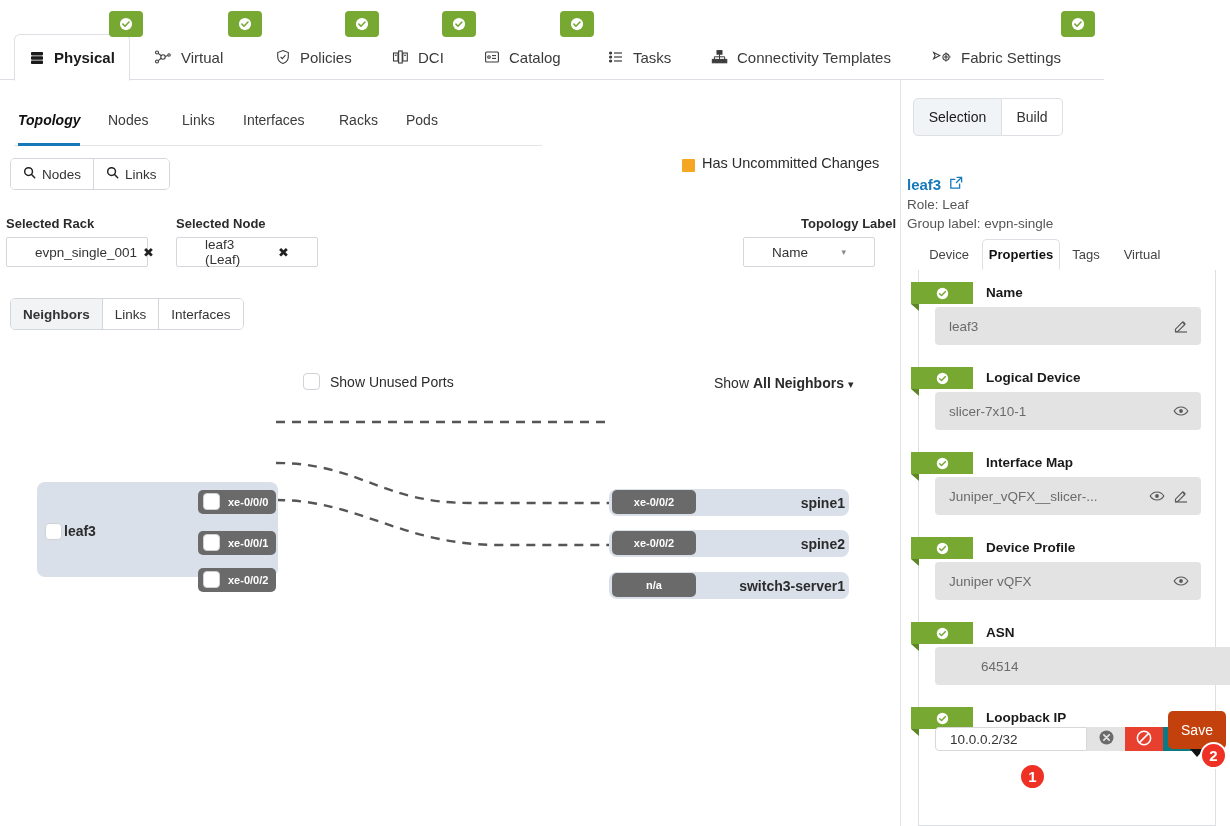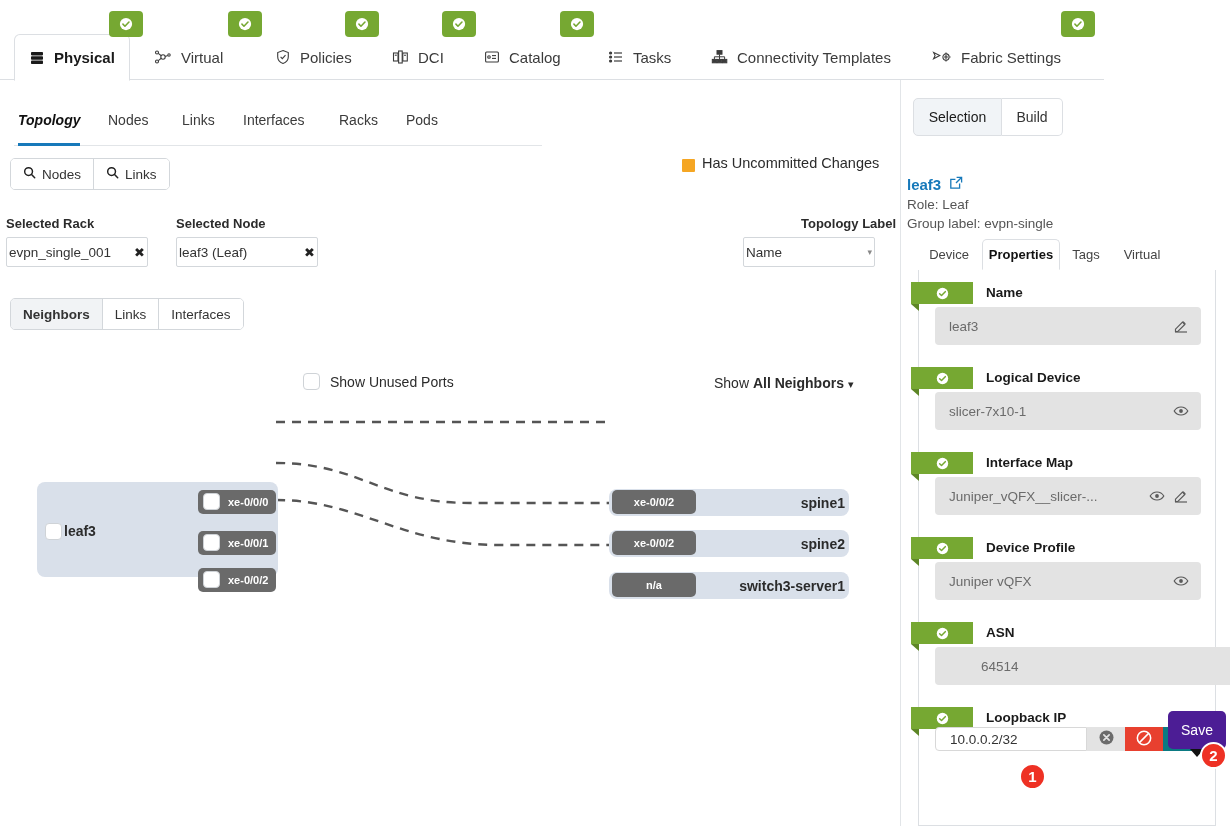--- a/index.html
+++ b/index.html
@@ -55,21 +55,21 @@
     display:flex; align-items:center; gap:6px;
     padding:0 12px; height:30px; font-size:13.5px; color:#333; cursor:pointer;
     border-right:1px solid #d3d7db; background:#fff;
   }
   .btngroup > div:last-child { border-right:none; }
   .btngroup > div.sel { background:#f1f3f5; font-weight:bold; }
 
   .fieldlbl { position:absolute; font-size:13px; font-weight:bold; color:#2b2b2b; }
   .selectbox {
     position:absolute; height:30px; border:1px solid #d3d7db; border-radius:2px;
-    background:#fff; display:flex; align-items:center; padding:0 2px;
+    background:#fff; display:flex; align-items:center; padding:0 28px;
     font-size:13.5px; color:#333; cursor:pointer;
   }
   .selectbox .val { flex:1; }
   .selectbox .xbtn { font-size:13px; color:#222; cursor:pointer; padding-left:6px; }
   .selectbox .caret { color:#888; font-size:9px; }
 
   .legend-sq { position:absolute; width:13px; height:13px; background:#f5a623; border-radius:1px; }
 
   
   #topo { position:absolute; left:0; top:320px; width:900px; height:260px; }
@@ -144,21 +144,21 @@
             display:flex; align-items:center; justify-content:center; cursor:pointer; }
 
   .redmark {
     position:absolute; width:27px; height:27px; border-radius:50%;
     background:#ee3124; color:#fff; font-weight:bold; font-size:15px;
     display:flex; align-items:center; justify-content:center;
     border:2px solid #fff; z-index:30;
   }
   #tooltip {
     position:absolute; left:1168px; top:711px; width:58px; height:38px;
-    background:#4c1d95; color:#fff; border-radius:5px;
+    background:#c2410c; color:#fff; border-radius:5px;
     display:flex; align-items:center; justify-content:center;
     font-size:14px; z-index:25;
   }
   #tooltip:after { content:""; position:absolute; left:22px; top:38px;
     border-left:7px solid transparent; border-right:7px solid transparent;
     border-top:8px solid #111; }
 </style>
 </head>
 <body>
 

